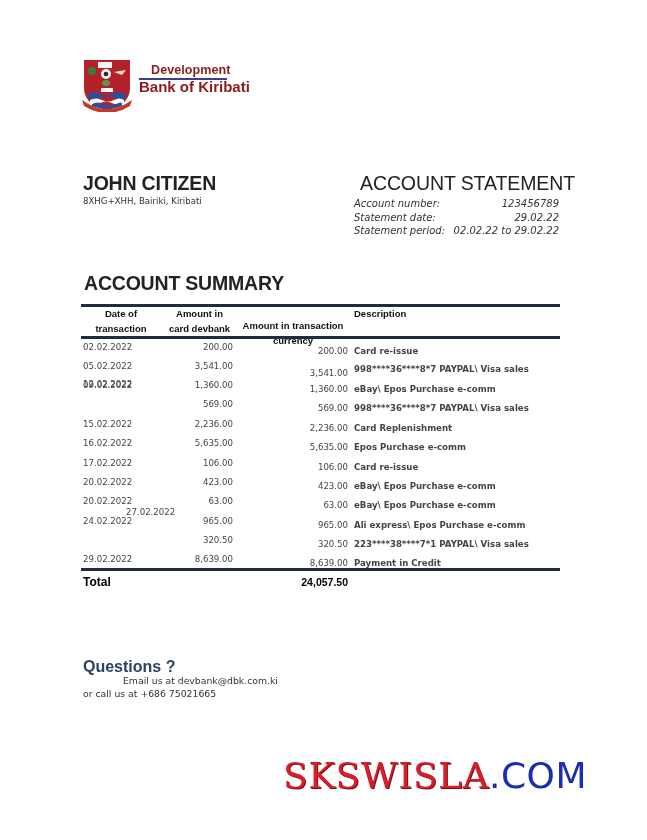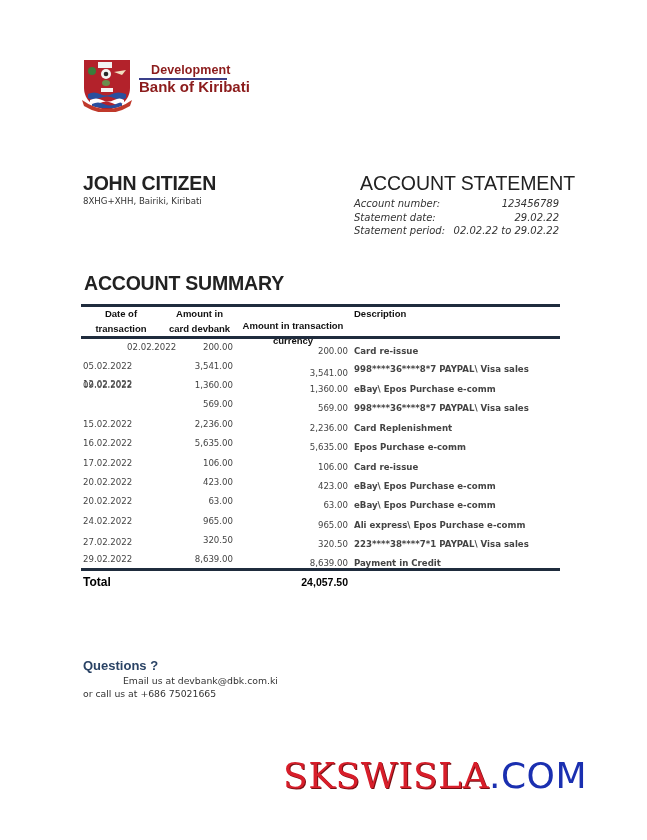--- a/index.html
+++ b/index.html
@@ -32,21 +32,21 @@
   .td { font-size: 8.6px; color: #444; line-height: 12px; white-space: nowrap; }
   .col-date { left: 83px; }
   .col-card { right: 414px; text-align: right; }
   .col-trans { right: 299px; text-align: right; }
   .col-desc { left: 354px; font-weight: bold; }
 
   .total-label { left: 83px; top: 575px; font-family: "Liberation Sans", sans-serif; font-weight: bold; font-size: 12px; color: #000; }
   .total-value { right: 299px; top: 576px; font-family: "Liberation Sans", sans-serif; font-weight: bold; font-size: 10.5px; color: #000; }
 
   
-  .q-title { left: 83px; top: 658px; font-family: "Liberation Sans", sans-serif; font-weight: bold; font-size: 13px; color: #2a4365; }
+  .q-title { left: 83px; top: 658px; font-family: "Liberation Sans", sans-serif; font-weight: bold; font-size: 16px; color: #2a4365; }
   .q-line { left: 83px; font-size: 9.3px; color: #333; }
 
   .watermark { left: 283px; top: 755px; font-family: "DejaVu Serif", serif; font-size: 36px; letter-spacing: 0.5px; }
   .wm-red { color: #d81e2a; text-shadow: 1px 1px 0 #7a0d12; }
   .wm-blue { color: #1a2fb0; font-family: "DejaVu Sans", sans-serif; }
 </style>
 </head>
 <body>
 
 <div id="logo" class="abs">
@@ -102,21 +102,21 @@
 <div class="abs th" style="left:239px; top:307px; width:108px; text-align:center;margin-top:12px;">
   <div>Amount in transaction</div>
   <div>currency</div>
 </div>
 <div class="abs th" style="left:354px; top:307px;">Description</div>
 
 <div class="abs rule" style="top:336px;"></div>
 
 <div id="rows">
     <div>
-      <div class="abs td col-date" style="top: 341px; margin-left: 44px;">02.02.2022</div>
+      <div class="abs td col-date" style="top: 341px;">02.02.2022</div>
       <div class="abs td col-card" style="top: 341px;">200.00</div>
       <div class="abs td col-trans" style="top: 345px;">200.00</div>
       <div class="abs td col-desc" style="top: 345px;">Card re-issue</div>
     </div>
     <div>
       <div class="abs td col-date" style="top: 360px;">05.02.2022</div>
       <div class="abs td col-card" style="top: 360px;">3,541.00</div>
       <div class="abs td col-trans" style="top: 367px;">3,541.00</div>
       <div class="abs td col-desc" style="top: 363px;">998****36****8*7 PAYPAL\ Visa sales</div>
     </div>
@@ -162,21 +162,21 @@
       <div class="abs td col-trans" style="top: 499px;">63.00</div>
       <div class="abs td col-desc" style="top: 499px;">eBay\ Epos Purchase e-comm</div>
     </div>
     <div>
       <div class="abs td col-date" style="top: 515px;">24.02.2022</div>
       <div class="abs td col-card" style="top: 515px;">965.00</div>
       <div class="abs td col-trans" style="top: 519px;">965.00</div>
       <div class="abs td col-desc" style="top: 519px;">Ali express\ Epos Purchase e-comm</div>
     </div>
     <div>
-      <div class="abs td col-date" style="top: 536px;">27.02.2022</div>
+      <div class="abs td col-date" style="top: 506px; margin-left: 43px;">27.02.2022</div>
       <div class="abs td col-card" style="top: 534px;">320.50</div>
       <div class="abs td col-trans" style="top: 538px;">320.50</div>
       <div class="abs td col-desc" style="top: 538px;">223****38****7*1 PAYPAL\ Visa sales</div>
     </div>
     <div>
       <div class="abs td col-date" style="top: 553px;">29.02.2022</div>
       <div class="abs td col-card" style="top: 553px;">8,639.00</div>
       <div class="abs td col-trans" style="top: 557px;">8,639.00</div>
       <div class="abs td col-desc" style="top: 557px;">Payment in Credit</div>
     </div>

